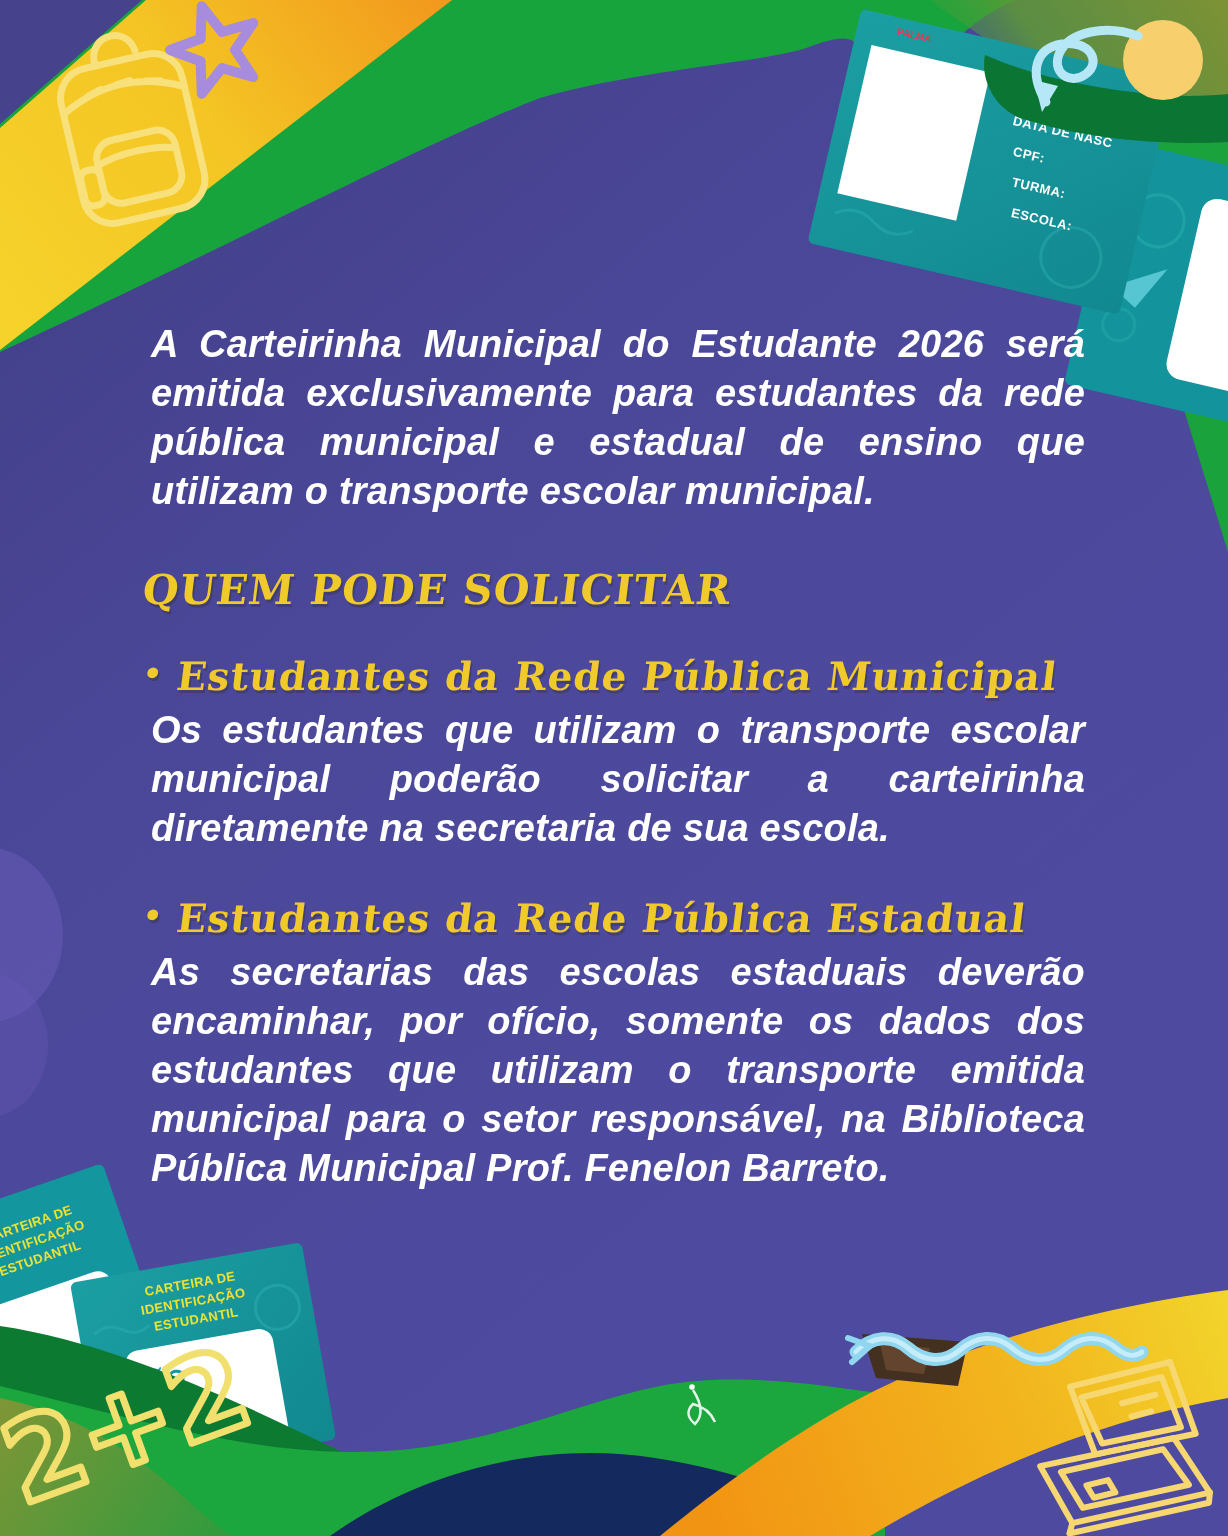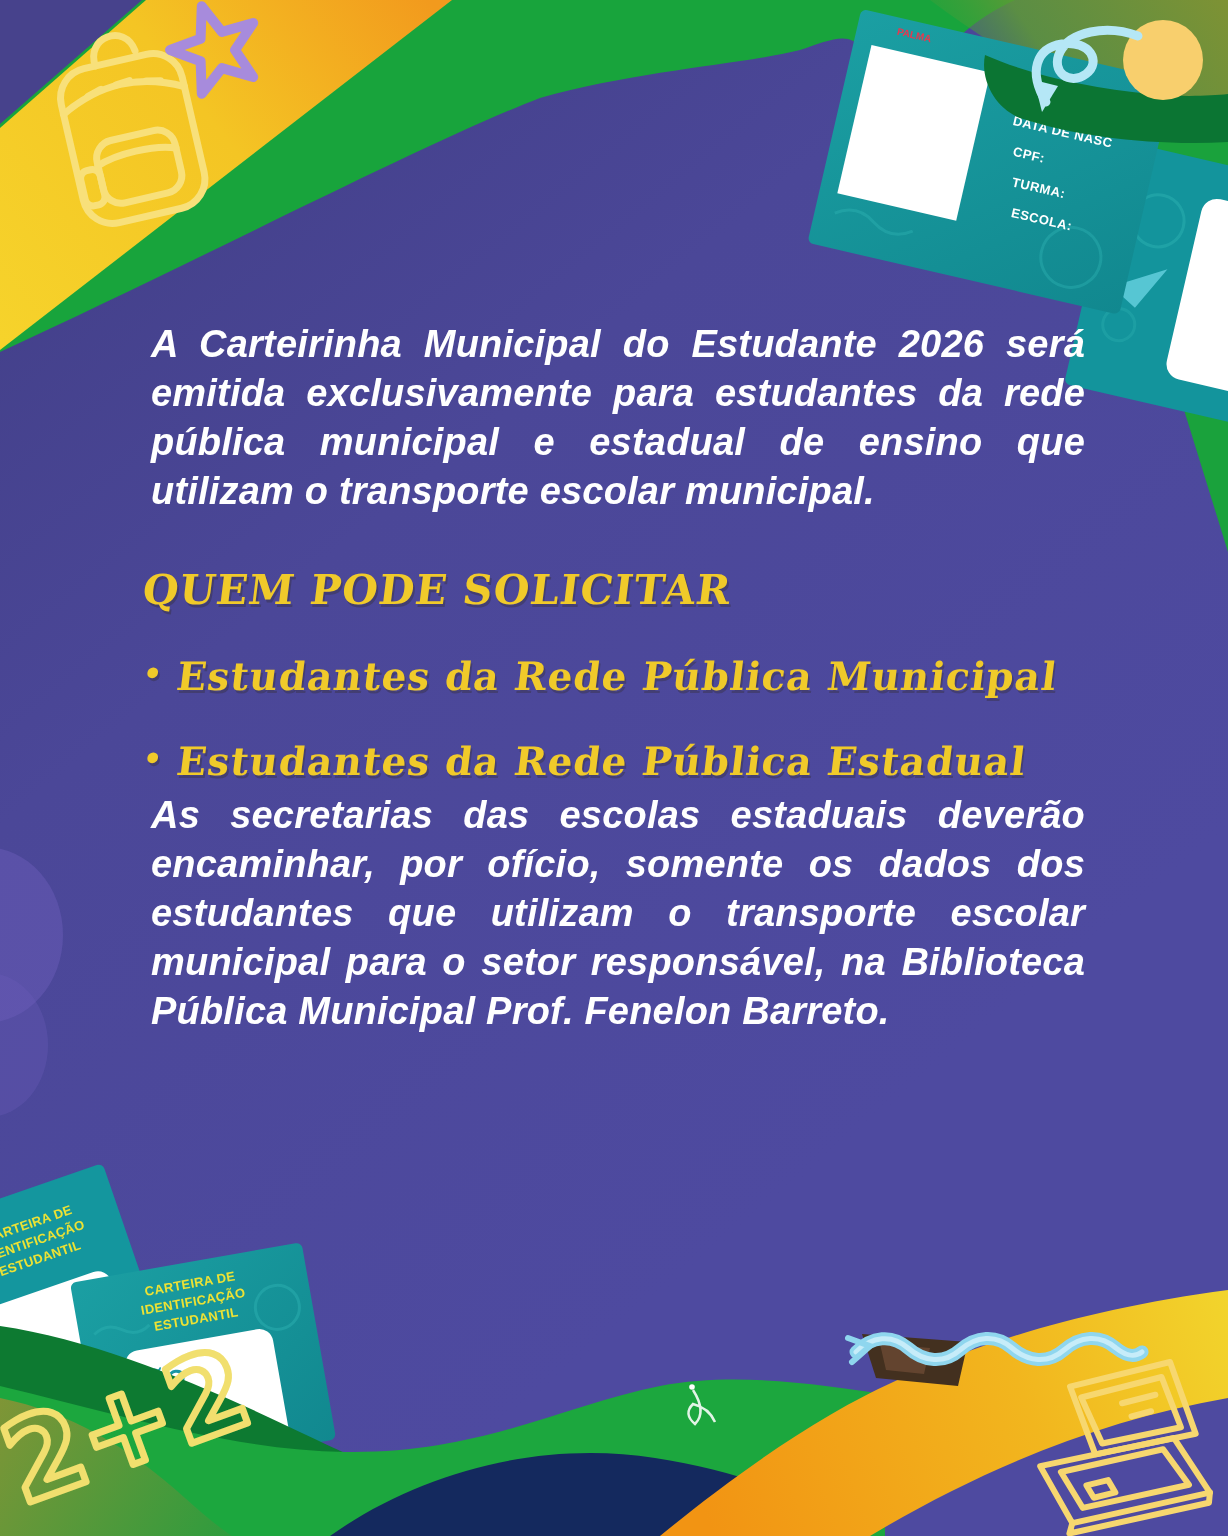--- a/index.html
+++ b/index.html
@@ -180,19 +180,20 @@
   <text class="mathdoodle" transform="translate(22,1505) rotate(-20)">2+2</text>
 </svg>
 
 <div class="copy">
   <p class="bodytxt">A Carteirinha Municipal do Estudante 2026 será emitida exclusivamente para estudantes da rede pública municipal e estadual de ensino que utilizam o transporte escolar municipal.</p>
 
   <h2 class="slab section"><span class="skew">QUEM PODE SOLICITAR</span></h2>
 
   <div>
     <h3 class="slab bulletline"><span class="bdot">•</span><span class="skew">Estudantes da Rede Pública Municipal</span></h3>
+    <p class="bodytxt">Os estudantes que utilizam o transporte escolar municipal poderão solicitar a carteirinha diretamente na secretaria de sua escola.</p>
   </div>
 
   <div>
     <h3 class="slab bulletline"><span class="bdot">•</span><span class="skew">Estudantes da Rede Pública Estadual</span></h3>
-    <p class="bodytxt">As secretarias das escolas estaduais deverão encaminhar, por ofício, somente os dados dos estudantes que utilizam o transporte escolar municipal para o setor responsável, na Biblioteca Pública Municipal Prof. Fenelon Barreto.</p>
+    <p class="bodytxt">As secretarias das escolas estaduais deverão encaminhar, por ofício, somente os dados dos estudantes que utilizam o transporte emitida municipal para o setor responsável, na Biblioteca Pública Municipal Prof. Fenelon Barreto.</p>
   </div>
 </div>
 
 </body></html>

